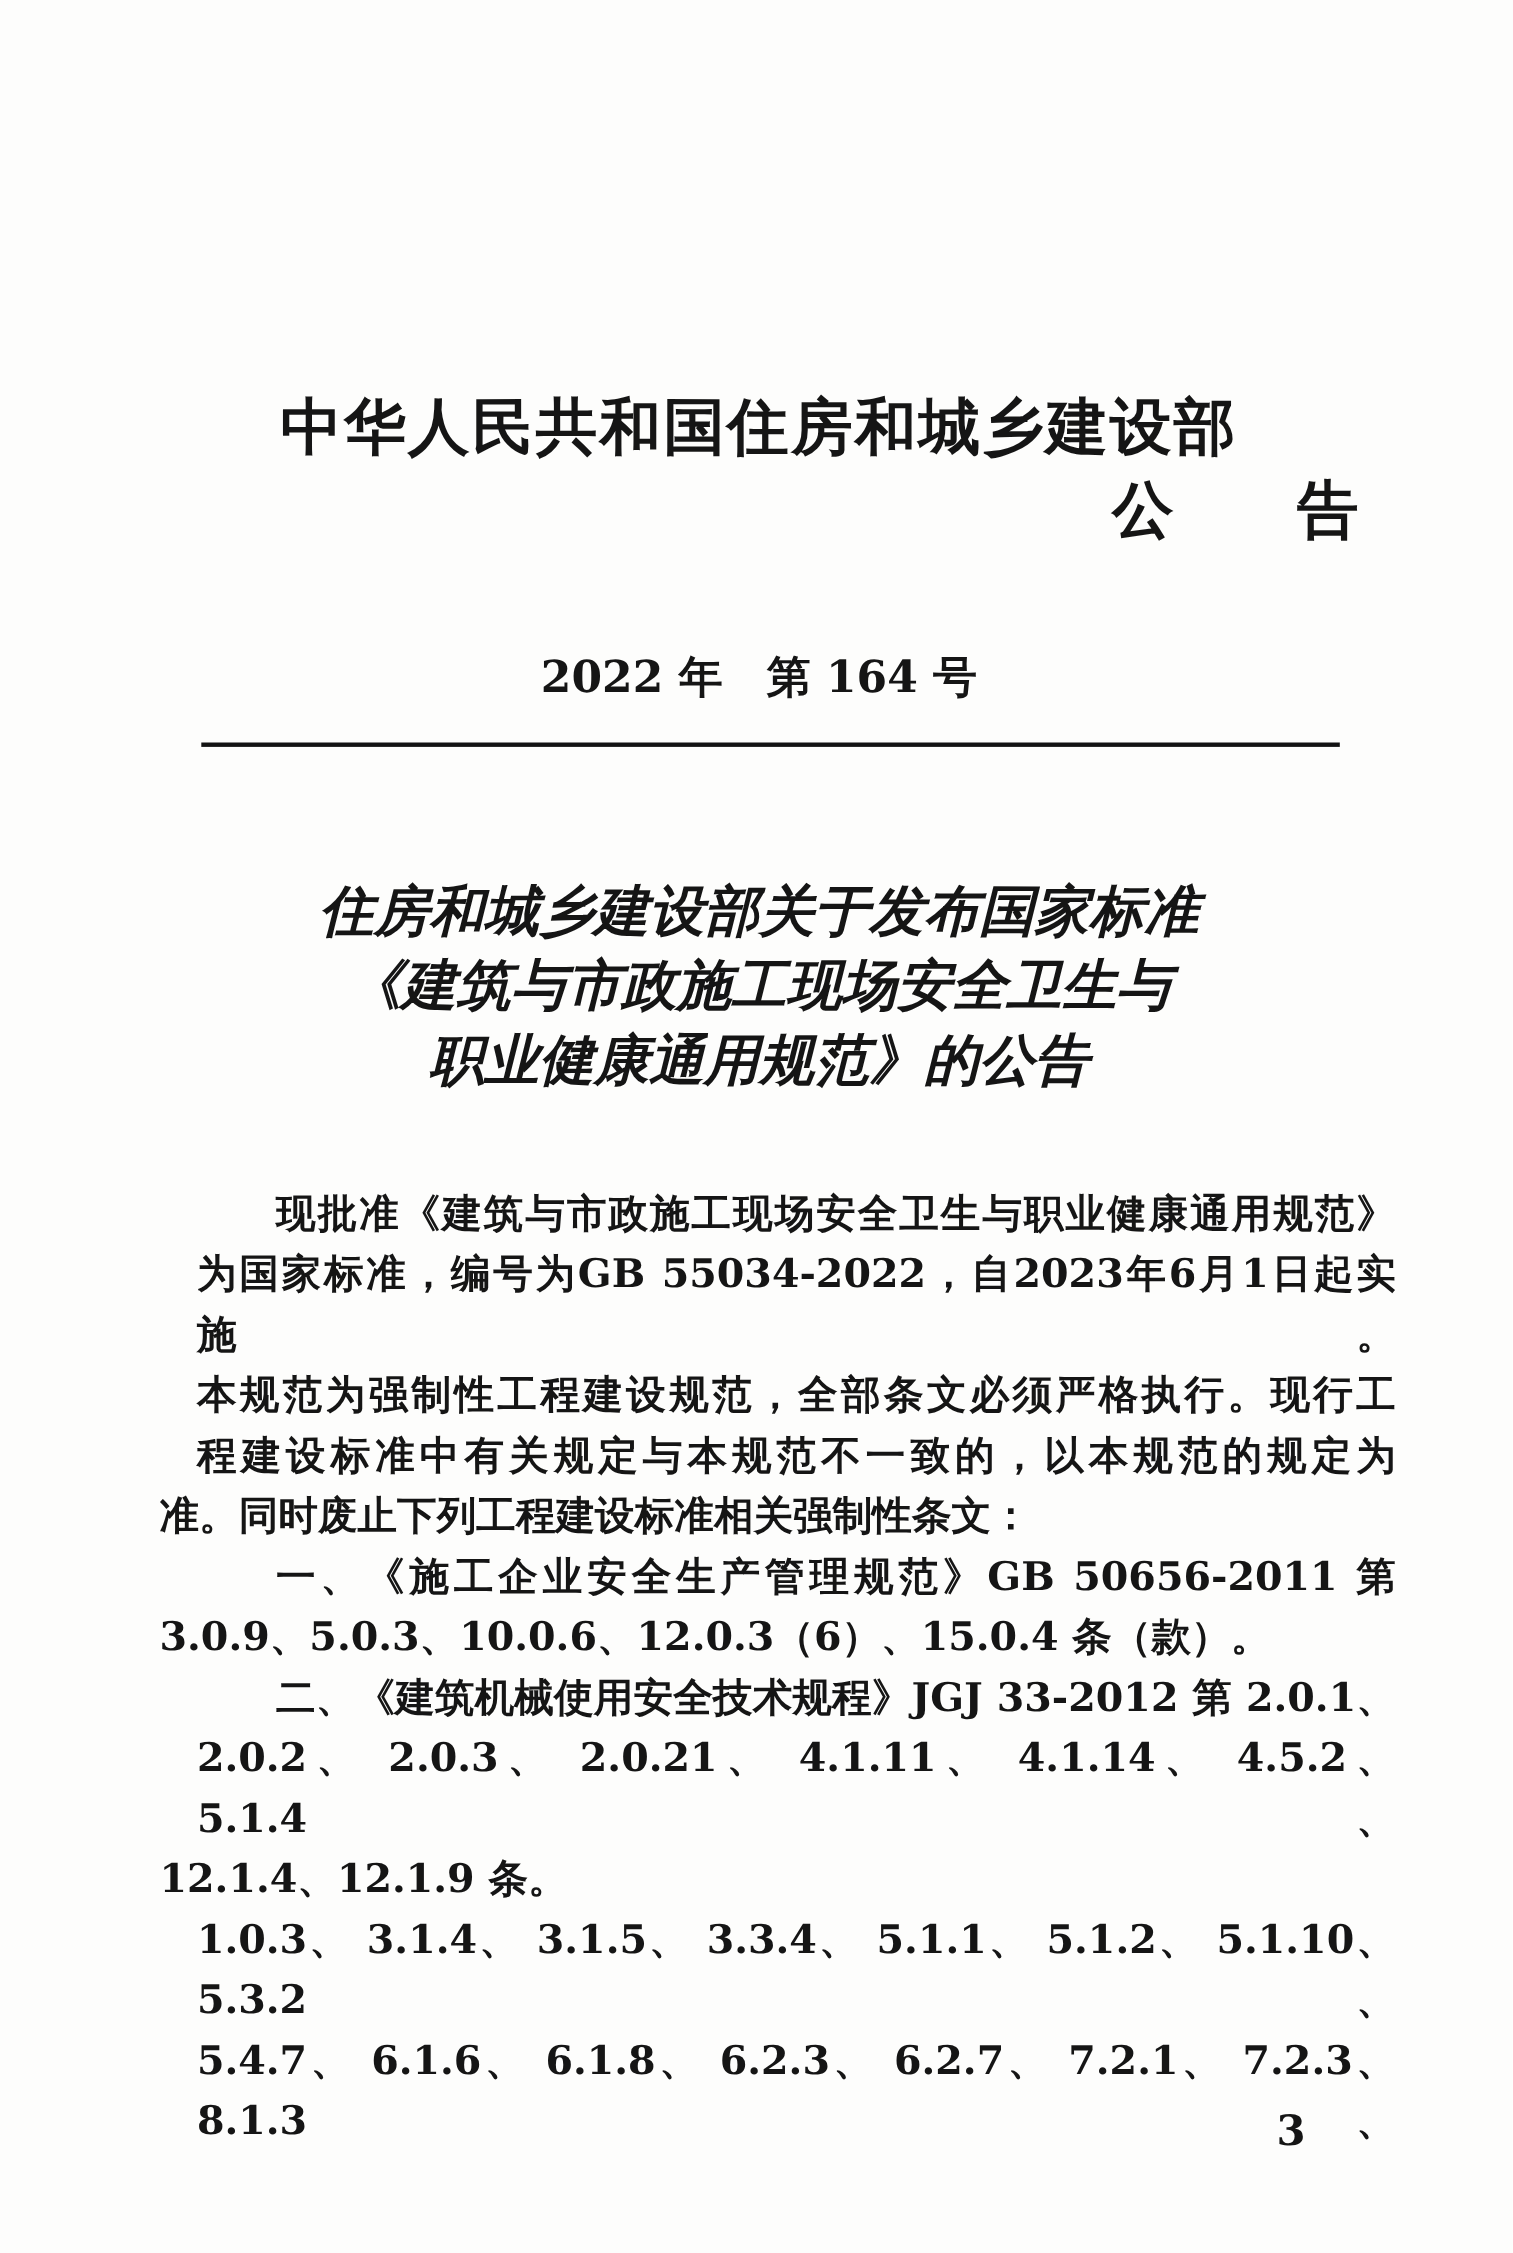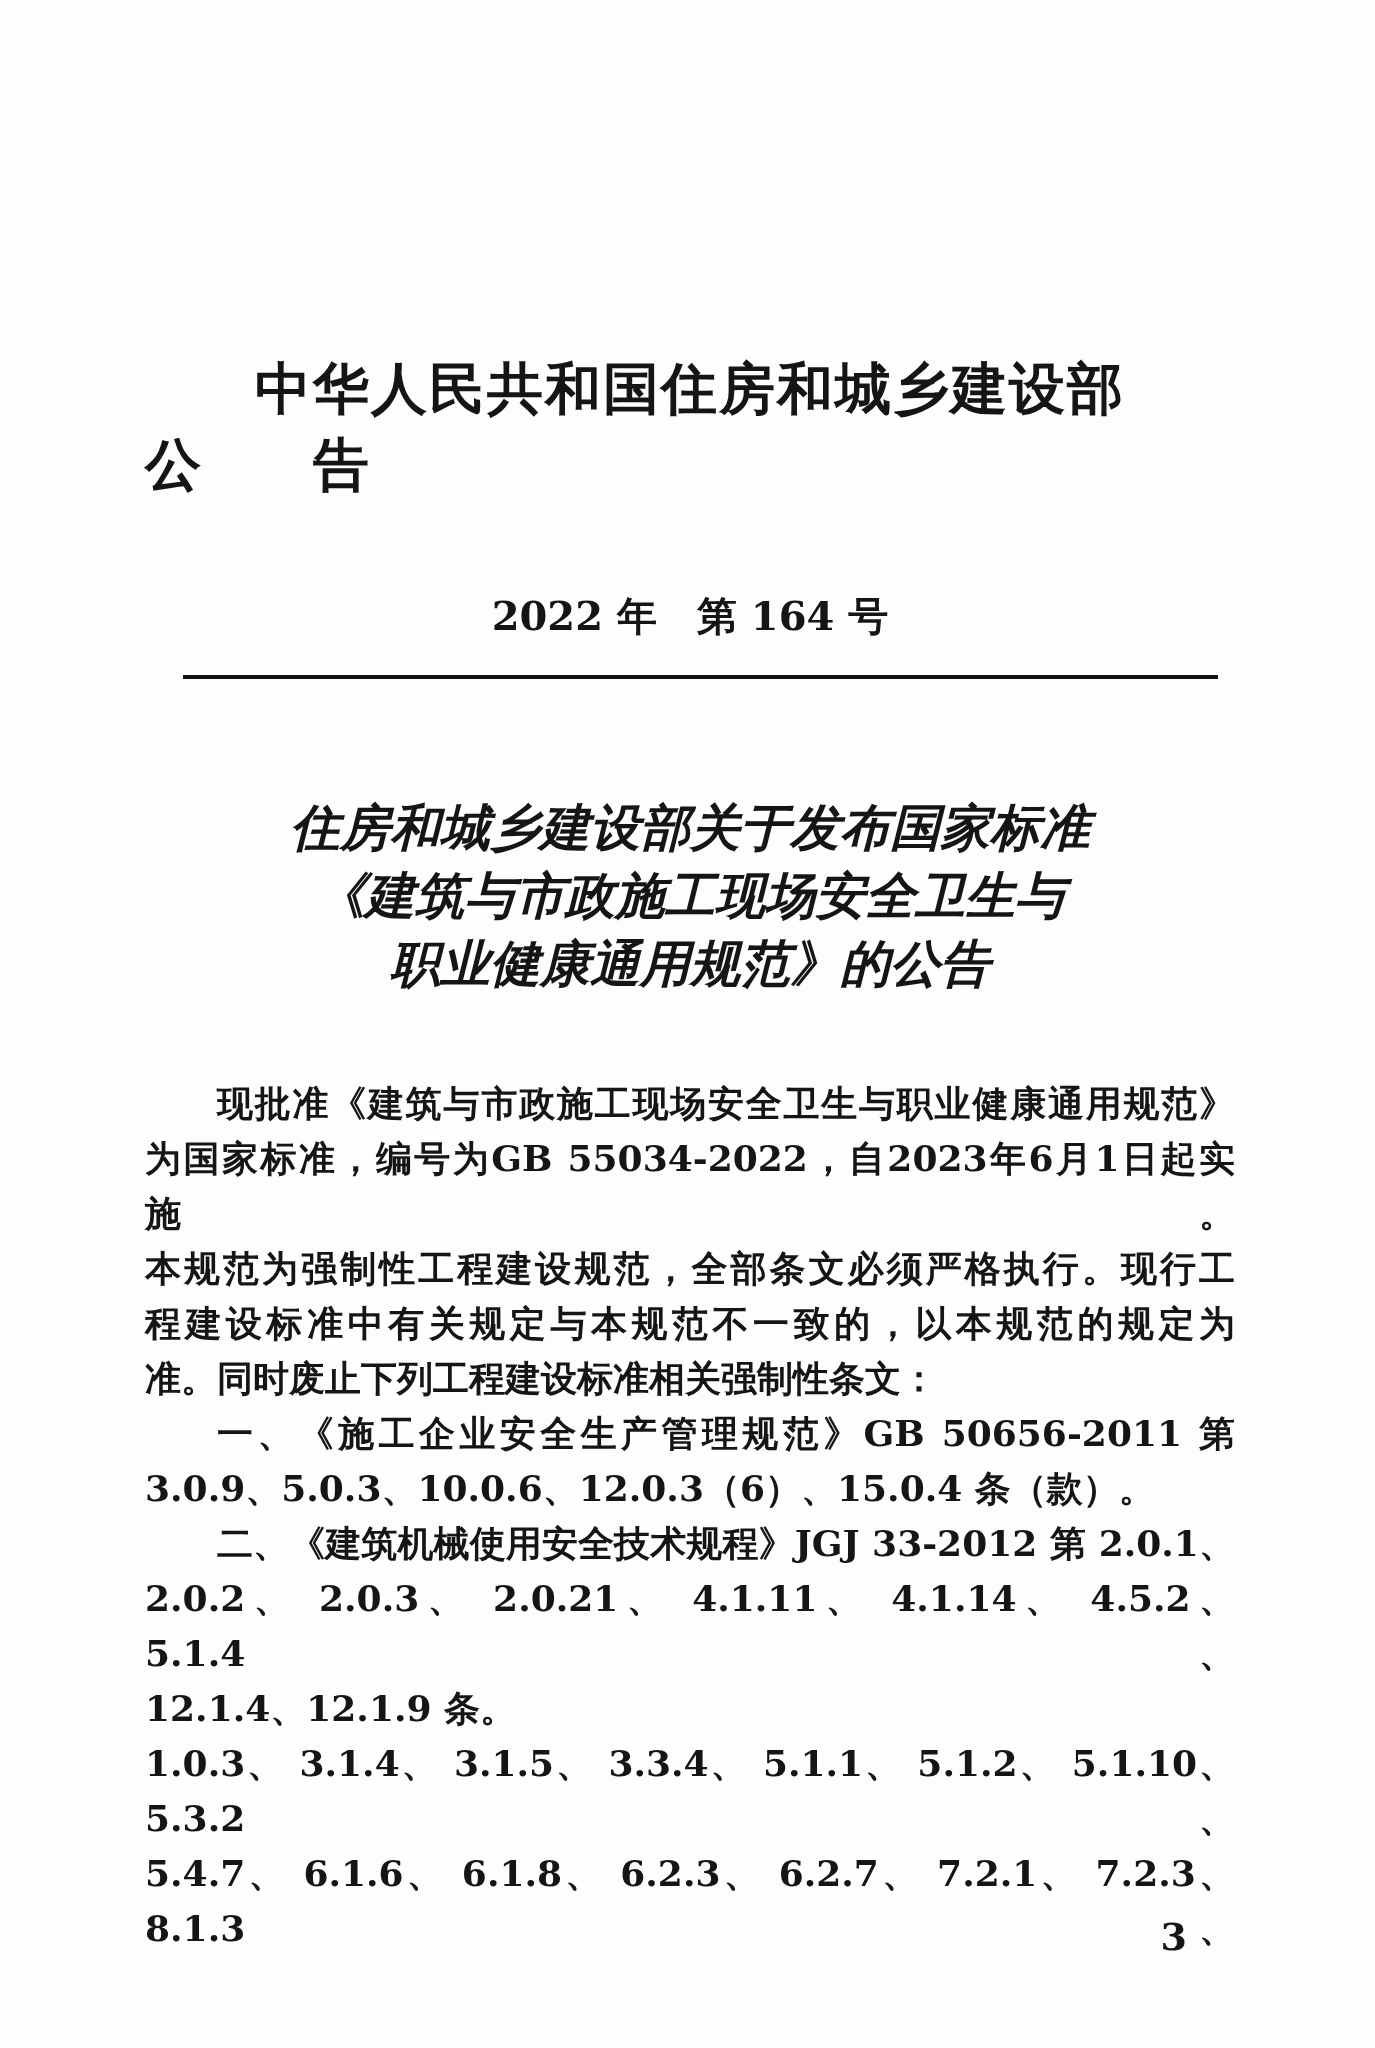--- a/index.html
+++ b/index.html
@@ -29,21 +29,21 @@
     top: 358px;
     text-align: center;
     font-size: 56px;
     font-weight: 900;
     letter-spacing: 2px;
     line-height: 1.1;
     white-space: nowrap;
   }
   .notice-type {
     top: 434px;
-    text-align: left;
+    text-align: right;
     font-size: 56px;
     font-weight: 900;
     line-height: 1.1;
     white-space: nowrap;
   }
   .issue {
     top: 592px;
     text-align: center;
     font-size: 40px;
     font-weight: 700;
@@ -74,20 +74,21 @@
   }
   .ln {
     width: 100%;
   }
   .indent {
     text-indent: 2em;
   }
   .just {
     text-align: justify;
     text-align-last: justify;
+    margin-left: 34px;
   }
   .page-number {
     top: 1914px;
     text-align: right;
     padding-right: 48px;
     box-sizing: border-box;
     font-size: 38px;
     font-weight: 600;
   }
 </style>

